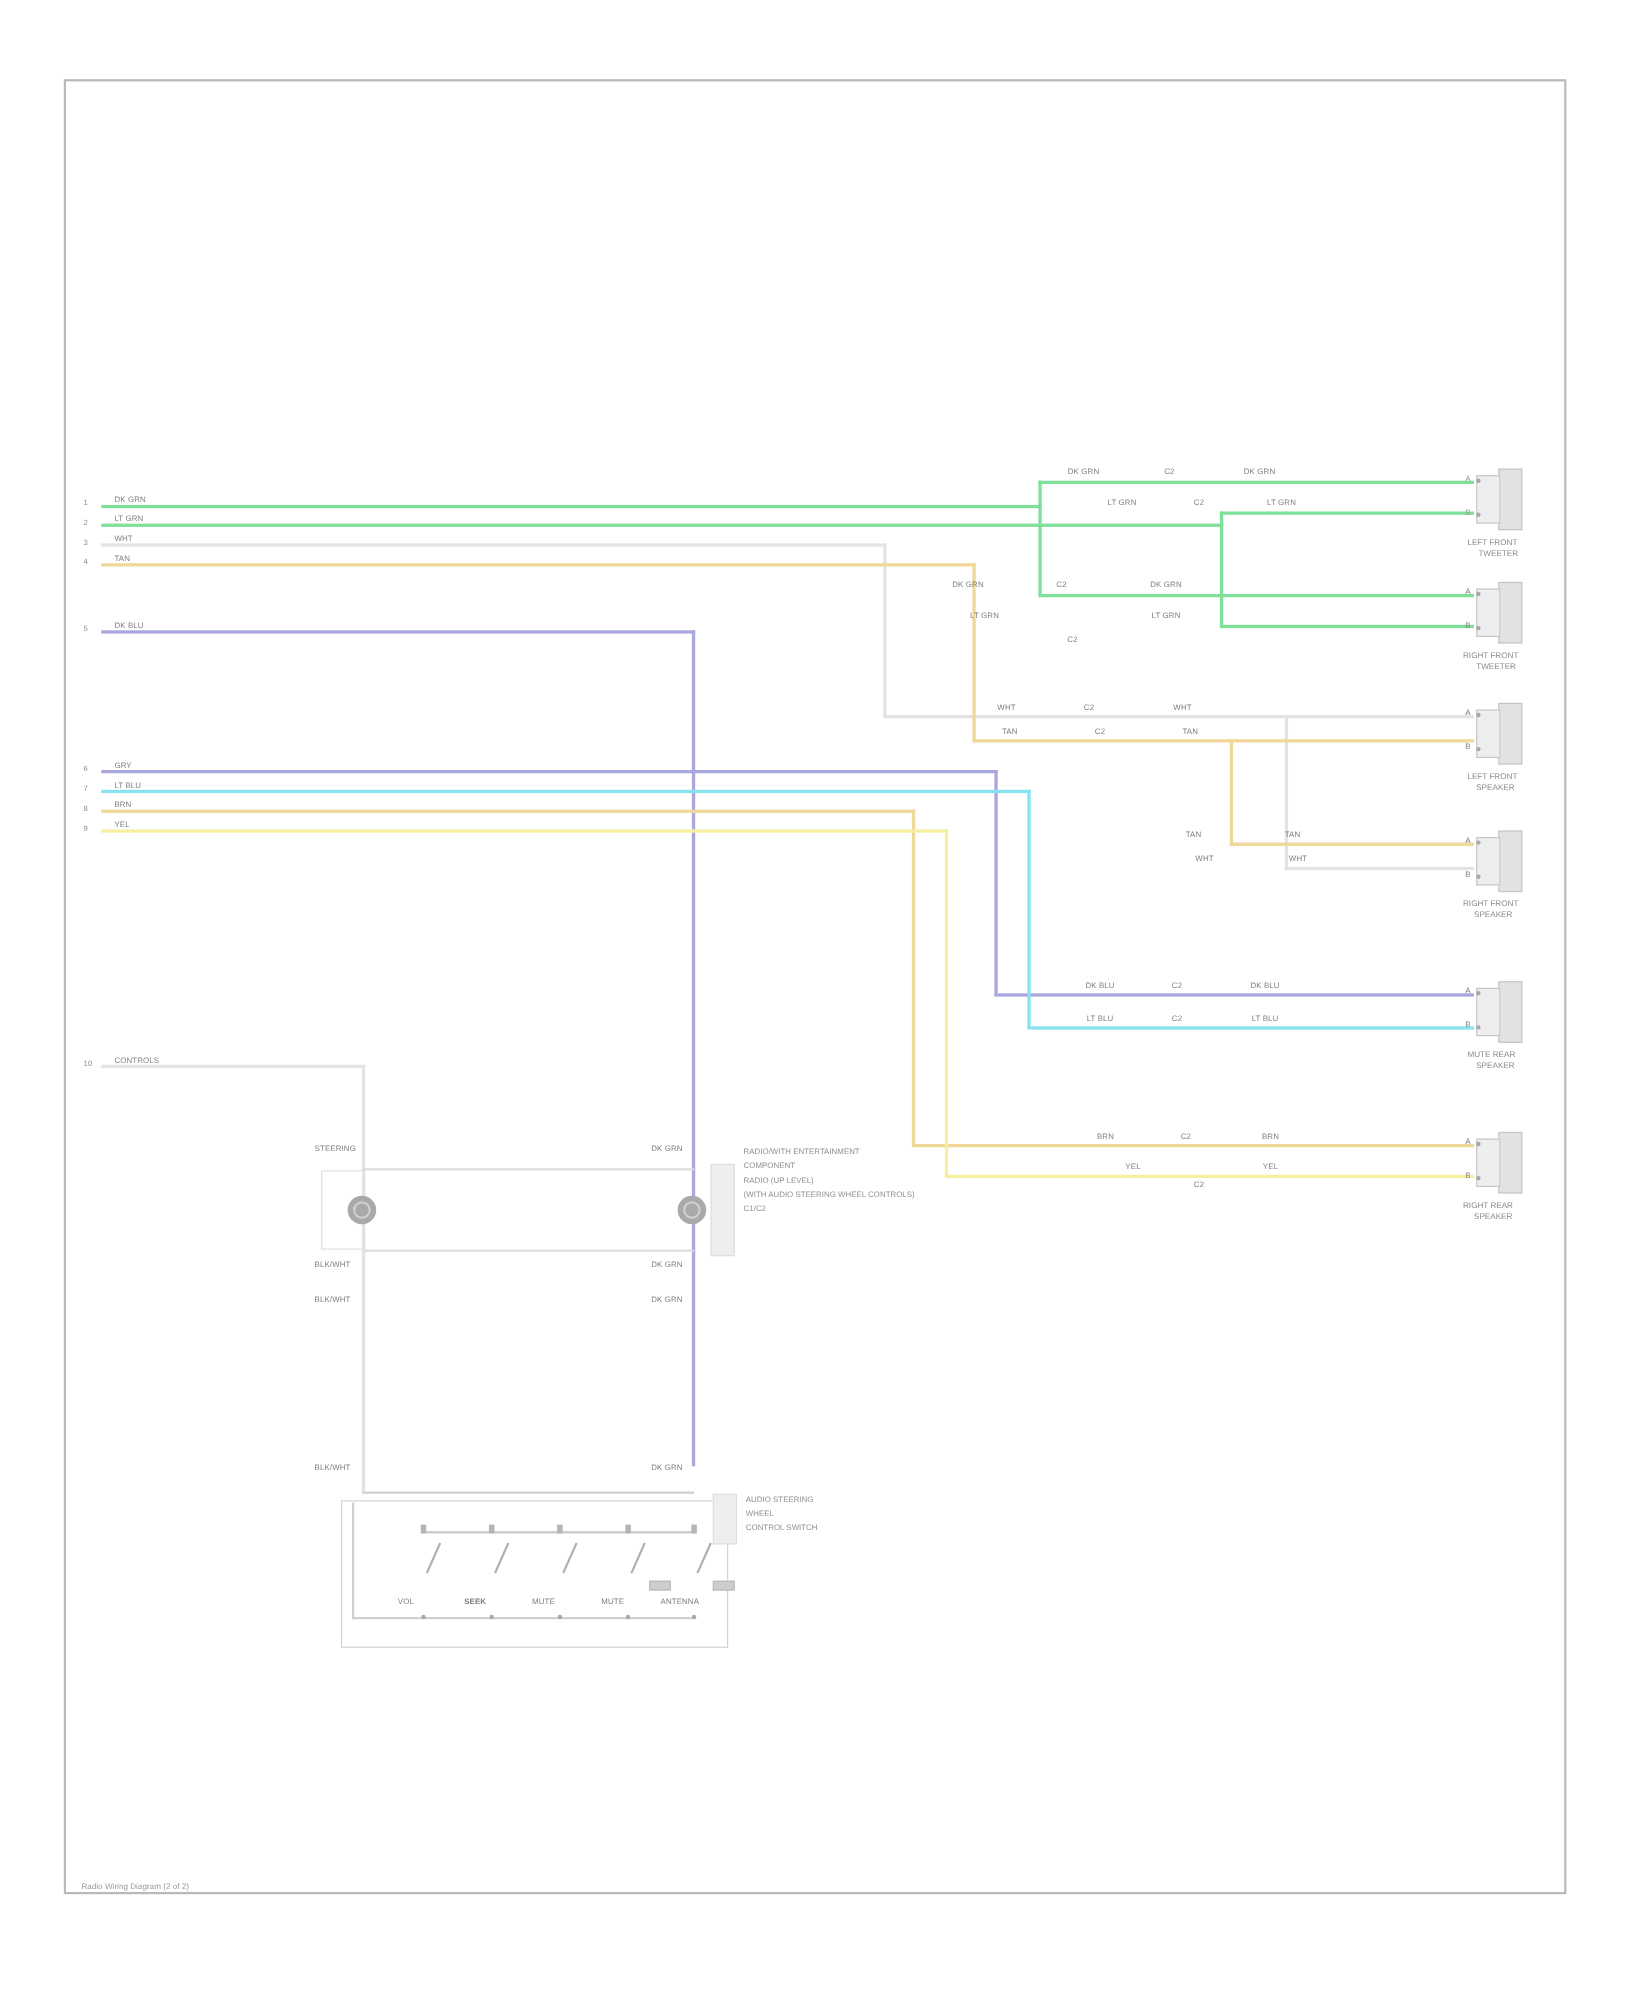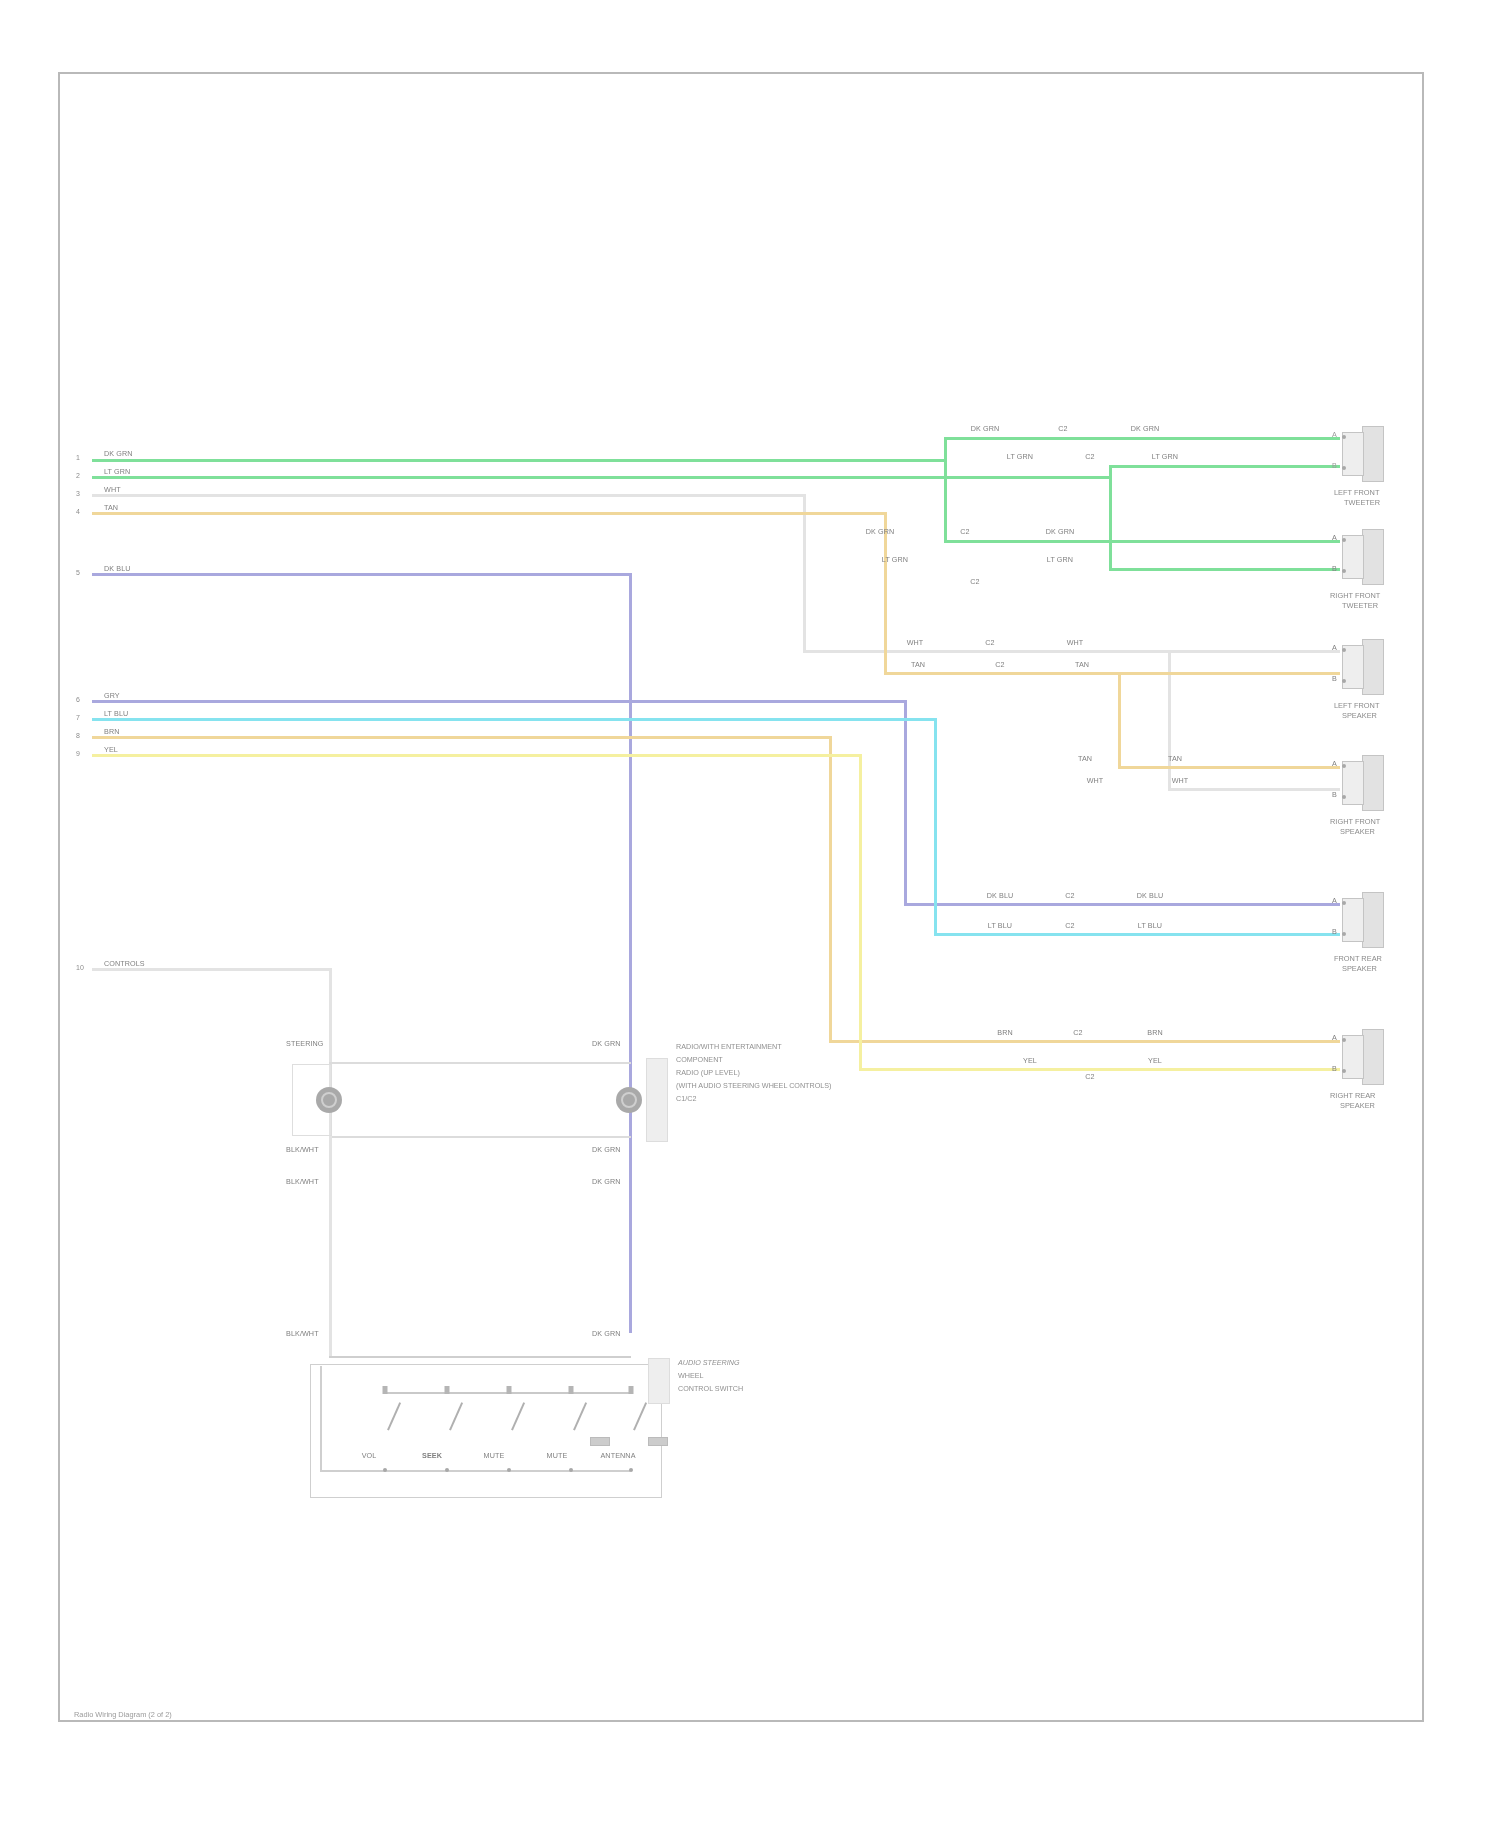--- a/index.html
+++ b/index.html
@@ -198,21 +198,21 @@
     <div class="cap" style="left:4px;top:72px;">SPEAKER</div>
   </div>
 
   <div class="conn" style="left:1336px;top:892px;">
     <div class="connbody" style="left:26px;top:0;width:22px;height:56px;"></div>
     <div class="connbody" style="left:6px;top:6px;width:22px;height:44px;background:#eee;"></div>
     <div class="dotm" style="left:8px;top:11px;"></div>
     <div class="dotm" style="left:8px;top:42px;"></div>
     <div class="lbl" style="left:-4px;top:5px;">A</div>
     <div class="lbl" style="left:-4px;top:36px;">B</div>
-    <div class="cap" style="left:-2px;top:62px;">FRONT REAR</div>
+    <div class="cap" style="left:-2px;top:62px;">MUTE REAR</div>
     <div class="cap" style="left:6px;top:72px;">SPEAKER</div>
   </div>
 
   <div class="conn" style="left:1336px;top:1029px;">
     <div class="connbody" style="left:26px;top:0;width:22px;height:56px;"></div>
     <div class="connbody" style="left:6px;top:6px;width:22px;height:44px;background:#eee;"></div>
     <div class="dotm" style="left:8px;top:11px;"></div>
     <div class="dotm" style="left:8px;top:42px;"></div>
     <div class="lbl" style="left:-4px;top:5px;">A</div>
     <div class="lbl" style="left:-4px;top:36px;">B</div>
@@ -287,21 +287,21 @@
     </div>
     <div>
       <div class="term" style="left:631px;top:1386px;"></div>
       <div class="lever" style="left:633px;top:1400px;transform:rotate(24deg);"></div>
       <div class="res" style="left:658px;top:1437px;"></div>
       <div class="dotm" style="left:631px;top:1470px;"></div>
       <div class="lbl c" style="left:618px;top:1452px;">ANTENNA</div>
     </div>
 
     <div class="connbody" style="left:648px;top:1358px;width:22px;height:46px;background:#eeeeee;border-color:#dddddd;"></div>
-    <div class="blk" style="left:678px;top:1358px;font-style:italic;">AUDIO STEERING</div>
+    <div class="blk" style="left:678px;top:1358px;">AUDIO STEERING</div>
     <div class="blk" style="left:678px;top:1371px;">WHEEL</div>
     <div class="blk" style="left:678px;top:1384px;">CONTROL SWITCH</div>
   </div>
 
   <div class="lbl" style="left:286px;top:1178px;">BLK/WHT</div>
   <div class="lbl" style="left:592px;top:1178px;">DK GRN</div>
 
   <div class="footer" style="left:74px;top:1710px;">Radio Wiring Diagram (2 of 2)</div>
 </div>
 

